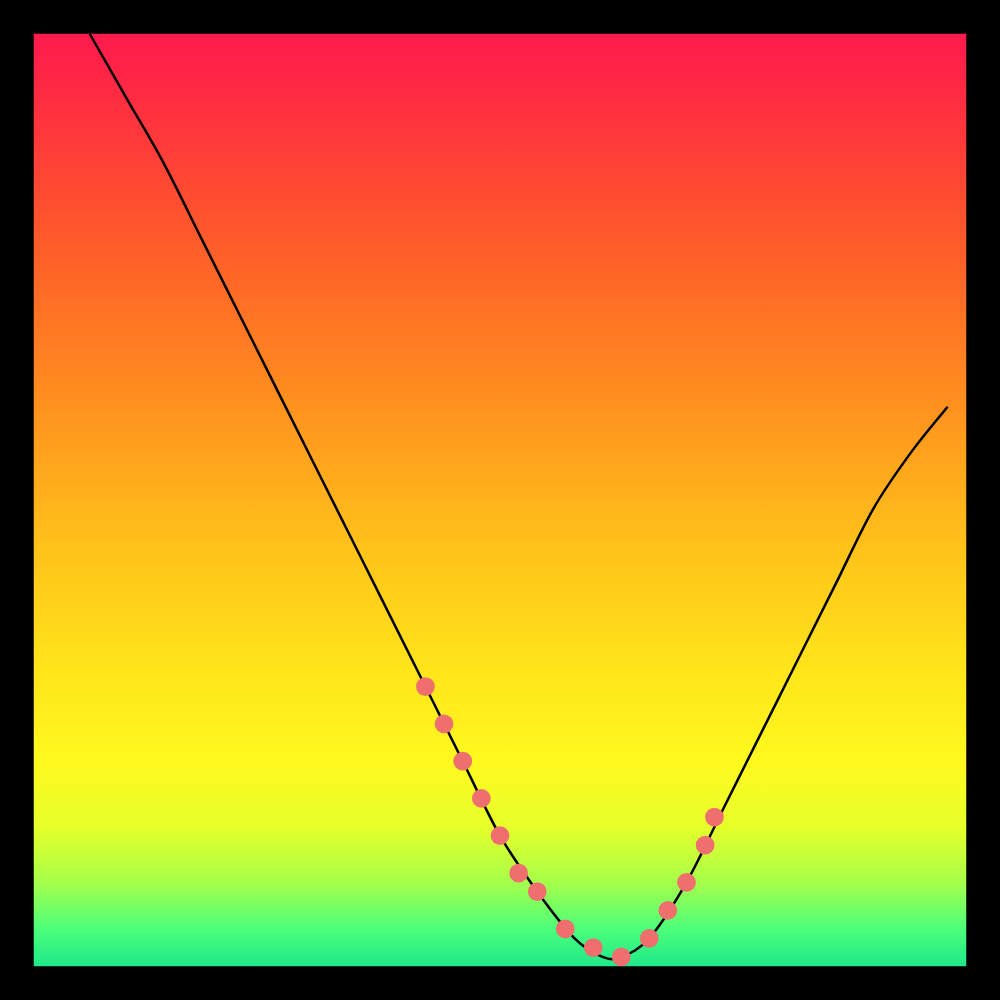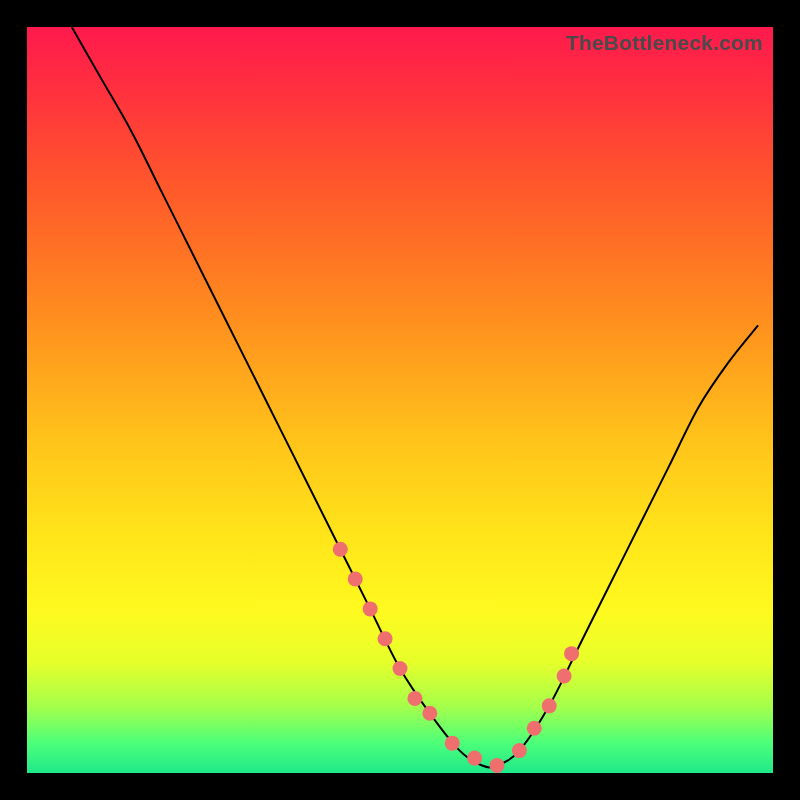--- a/index.html
+++ b/index.html
@@ -66,21 +66,20 @@
   .dot {
     fill: #ef6f6f;
     stroke: none;
   }
 </style>
 </head>
 <body>
 
 <div class="frame">
   <div class="plot">
-    <div class="watermark">TheBottleneck.com</div>
     <svg class="overlay" viewBox="0 0 746 746" preserveAspectRatio="none">
       <path id="curve-path" class="curve" d="M 44.76,0 C 49.733333333333334,8.703333333333319 64.65333333333334,34.81333333333323 74.60000000000001,52.219999999999914 C 84.54666666666668,69.6266666666666 94.49333333333334,85.79000000000003 104.44000000000001,104.44000000000005 C 114.38666666666668,123.09000000000007 124.33333333333334,144.22666666666666 134.28,164.12 C 144.22666666666666,184.01333333333335 154.17333333333335,203.90666666666672 164.12,223.80000000000007 C 174.06666666666666,243.6933333333334 184.01333333333335,263.5866666666667 193.96,283.48 C 203.90666666666667,303.37333333333333 213.85333333333332,323.26666666666665 223.79999999999998,343.15999999999997 C 233.74666666666664,363.0533333333333 243.69333333333333,382.94666666666666 253.64000000000001,402.84 C 263.5866666666667,422.7333333333333 273.53333333333336,442.62666666666667 283.48,462.52 C 293.4266666666667,482.4133333333333 303.37333333333333,502.30666666666673 313.32,522.2 C 323.26666666666665,542.0933333333334 333.21333333333337,561.9866666666667 343.16,581.88 C 353.1066666666667,601.7733333333333 363.05333333333334,624.1533333333333 373,641.56 C 382.94666666666666,658.9666666666666 392.8933333333334,672.6433333333334 402.84000000000003,686.32 C 412.7866666666667,699.9966666666667 423.97666666666663,714.9166666666667 432.67999999999995,723.62 C 441.38333333333327,732.3233333333333 448.8433333333333,736.0533333333333 455.06,738.54 C 461.2766666666667,741.0266666666666 463.7633333333333,741.0266666666666 469.98,738.54 C 476.1966666666667,736.0533333333333 483.6566666666667,733.5666666666666 492.36,723.62 C 501.06333333333333,713.6733333333334 512.2533333333333,696.2666666666667 522.1999999999999,678.86 C 532.1466666666665,661.4533333333334 542.0933333333332,639.0733333333333 552.04,619.18 C 561.9866666666667,599.2866666666666 571.9333333333334,579.3933333333333 581.88,559.5 C 591.8266666666666,539.6066666666667 601.7733333333333,519.7133333333334 611.7199999999999,499.82 C 621.6666666666665,479.9266666666667 631.6133333333332,460.03333333333336 641.56,440.14000000000004 C 651.5066666666667,420.2466666666667 661.4533333333333,397.8666666666667 671.4,380.46 C 681.3466666666667,363.0533333333333 691.2933333333333,349.37666666666667 701.24,335.7 C 711.1866666666667,322.0233333333333 726.1066666666667,304.6166666666667 731.08,298.40000000000003"></path>
       <g id="dots-group">
           <circle cx="313.32" cy="522.2" r="7.5" class="dot"></circle>
           <circle cx="328.24" cy="552.04" r="7.5" class="dot"></circle>
           <circle cx="343.16" cy="581.88" r="7.5" class="dot"></circle>
           <circle cx="358.08" cy="611.72" r="7.5" class="dot"></circle>
           <circle cx="373" cy="641.56" r="7.5" class="dot"></circle>
           <circle cx="387.92" cy="671.4" r="7.5" class="dot"></circle>
           <circle cx="402.84000000000003" cy="686.32" r="7.5" class="dot"></circle>

